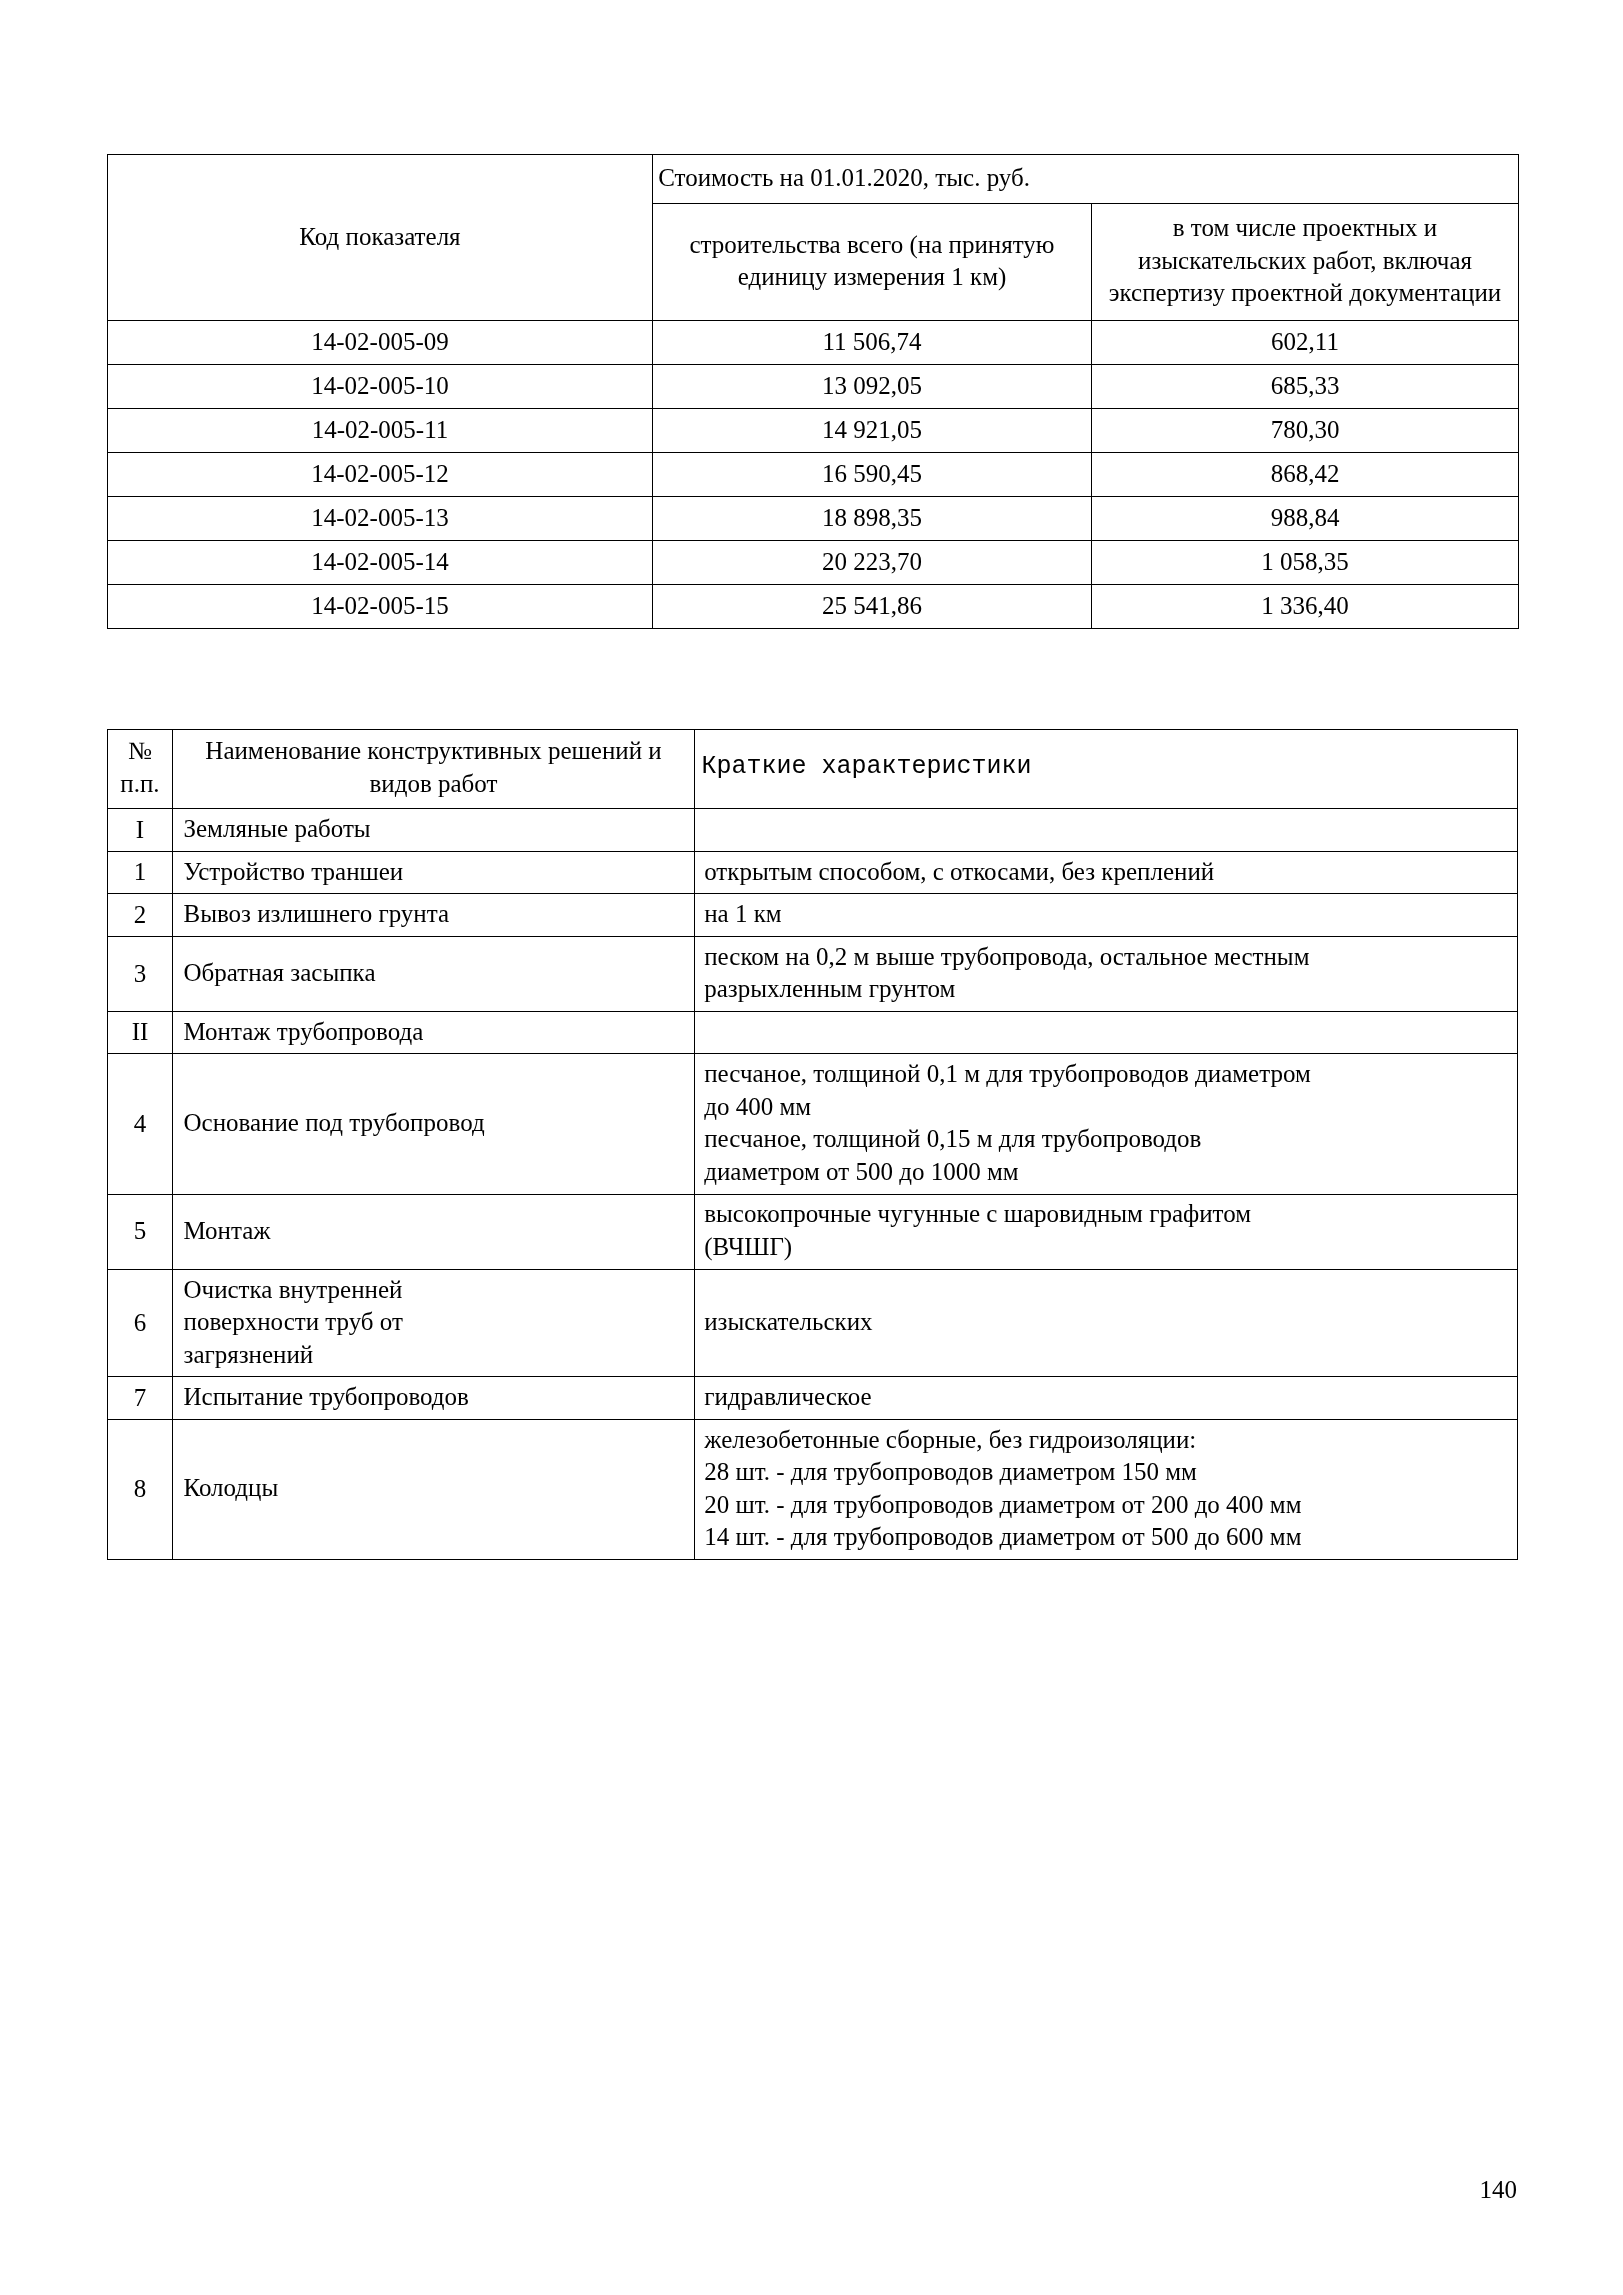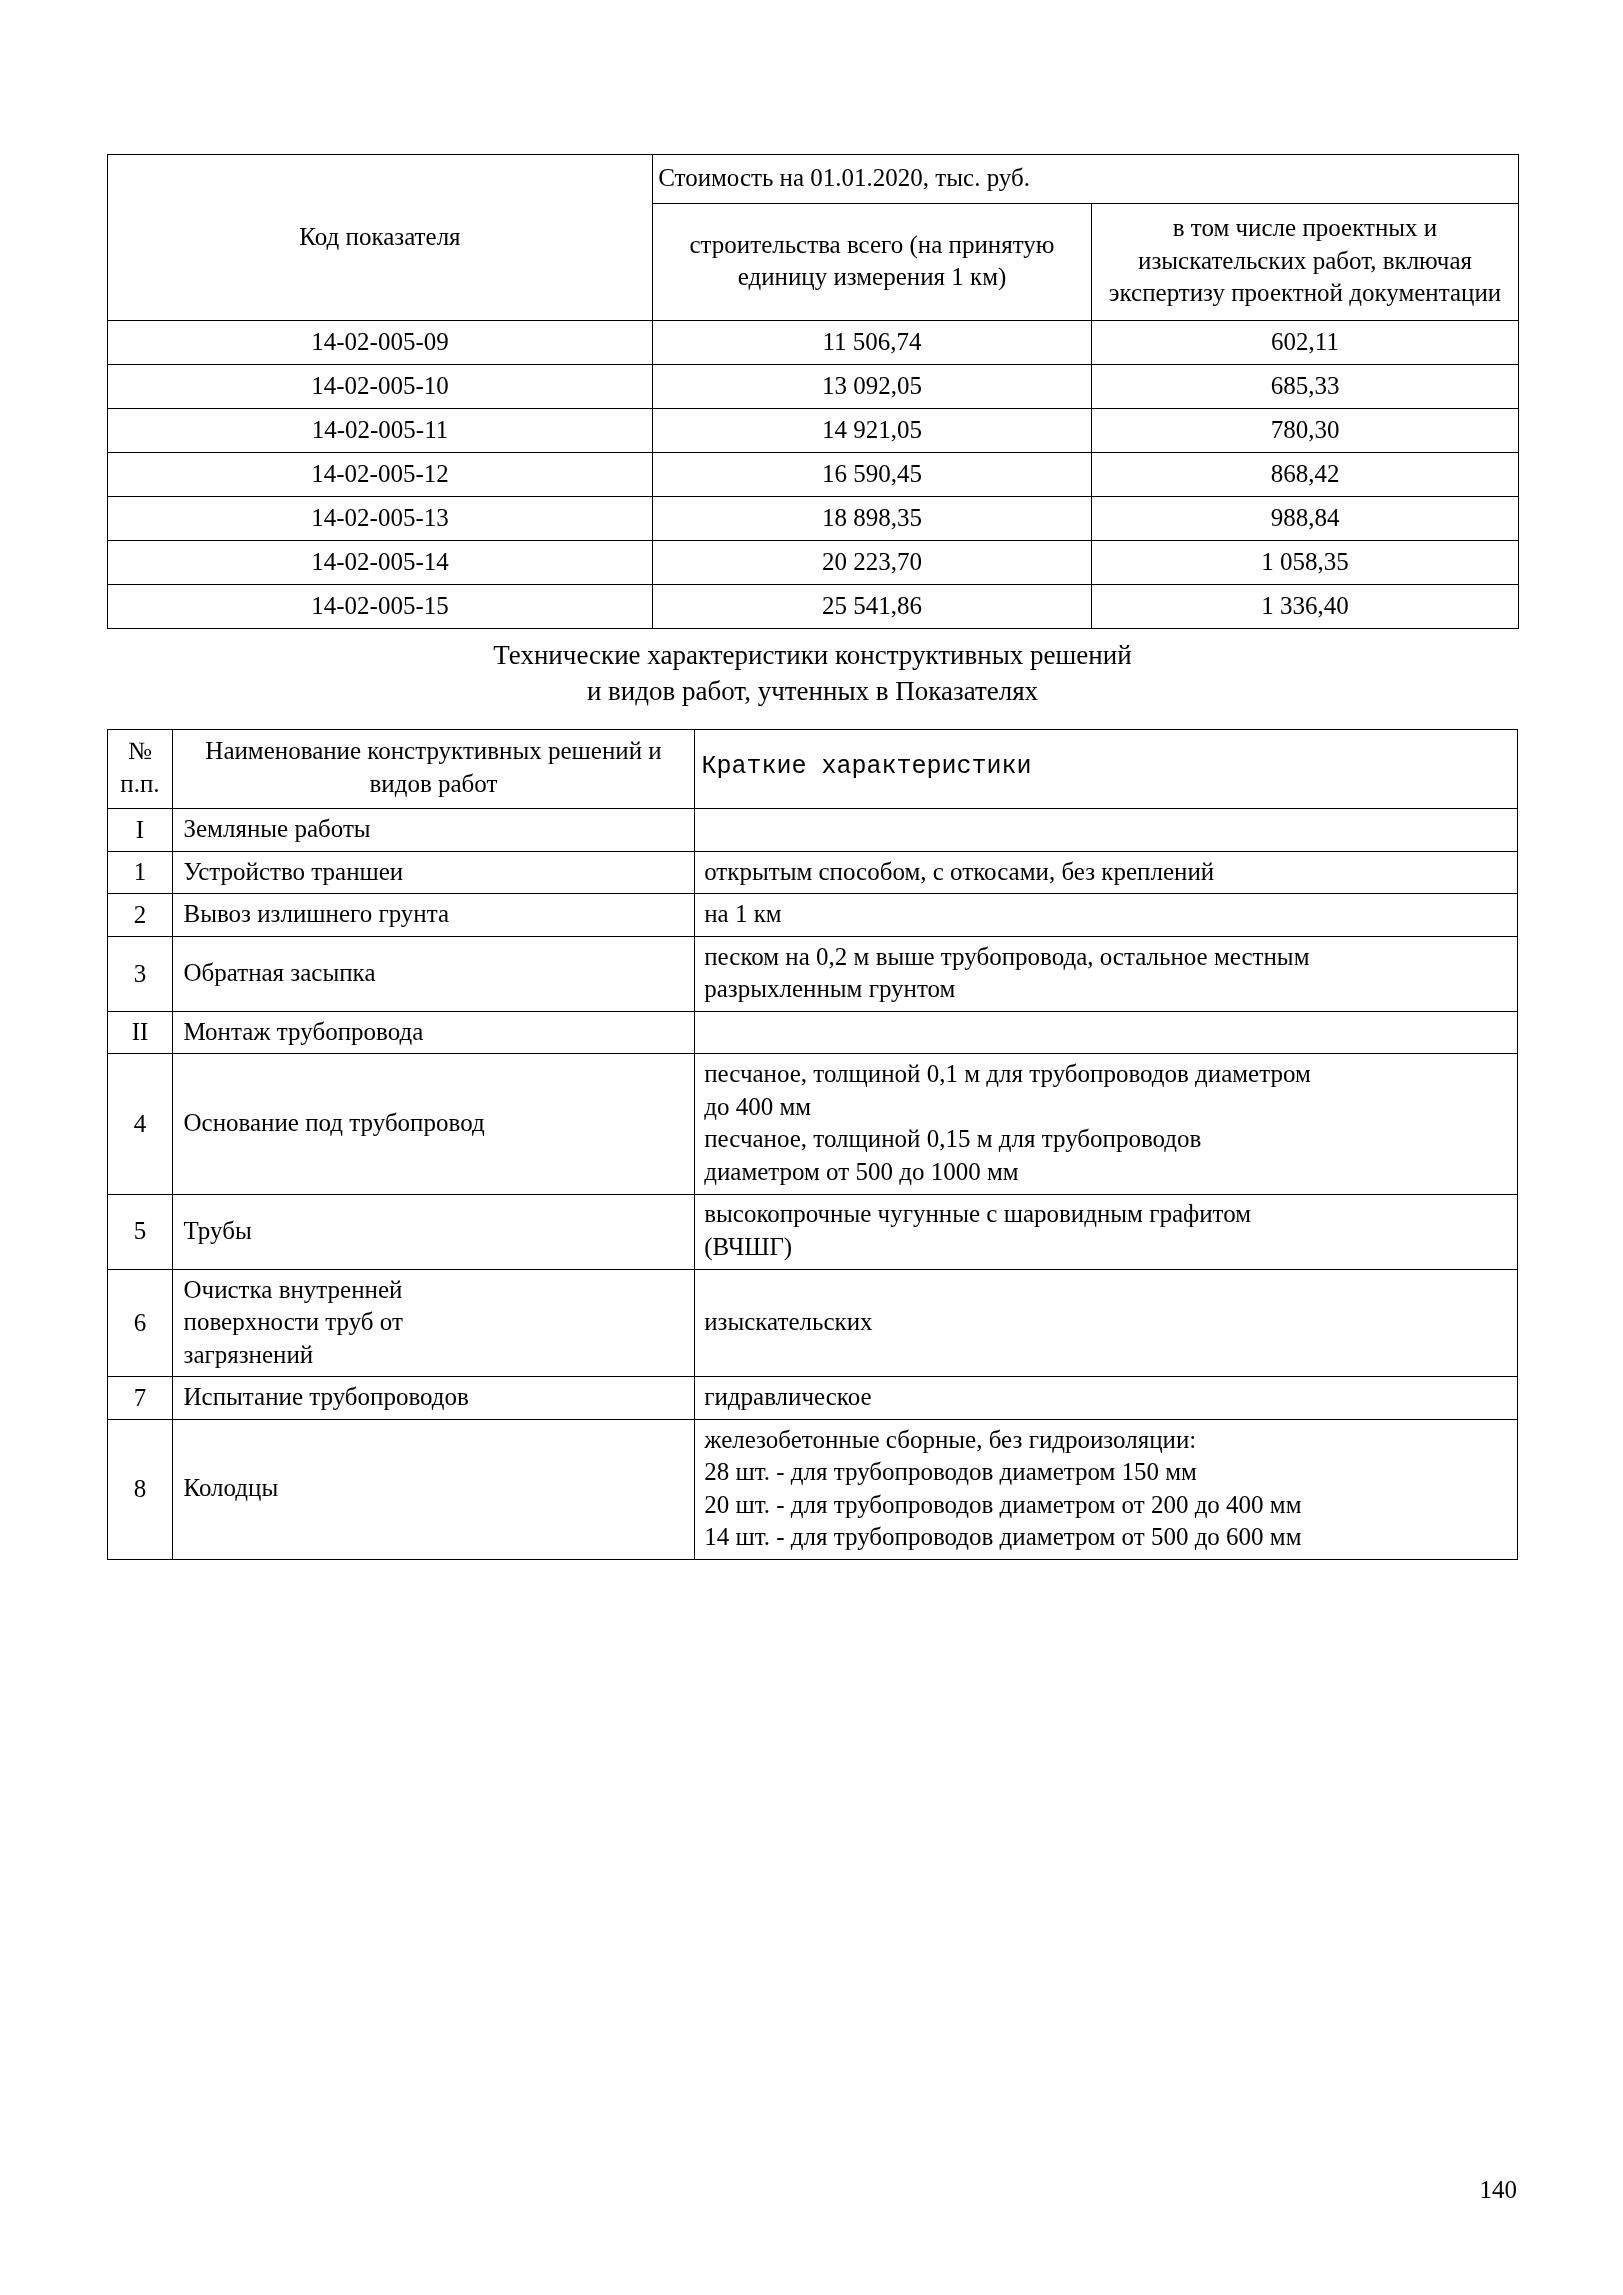--- a/index.html
+++ b/index.html
@@ -188,24 +188,20 @@
           </tr>
           <tr>
             <td class="body-cell">14-02-005-15</td>
             <td class="body-cell">25 541,86</td>
             <td class="body-cell">1 336,40</td>
           </tr>
         </tbody>
     </table>
   </div>
 
-  <div id="section-heading">
-    <span class="hl">Технические характеристики конструктивных решений</span>
-    <span class="hl">и видов работ, учтенных в Показателях</span>
-  </div>
 
   <div id="tech-table-wrap">
     <table class="doc-table" id="tech-table">
       <colgroup>
         <col class="c-num">
           <col class="c-name">
           <col class="c-desc">
       </colgroup>
       <thead>
         <tr>
@@ -271,21 +267,21 @@
             <td class="desc-cell">
               <span class="ln">песчаное, толщиной 0,1 м для трубопроводов диаметром</span>
               <span class="ln">до 400 мм</span>
               <span class="ln">песчаное, толщиной 0,15 м для трубопроводов</span>
               <span class="ln">диаметром от 500 до 1000 мм</span>
             </td>
           </tr>
           <tr>
             <td class="num-cell">5</td>
             <td class="name-cell">
-              <span class="ln">Трубы</span>
+              <span class="ln">Монтаж</span>
             </td>
             <td class="desc-cell">
               <span class="ln">высокопрочные чугунные с шаровидным графитом</span>
               <span class="ln">(ВЧШГ)</span>
             </td>
           </tr>
           <tr>
             <td class="num-cell">6</td>
             <td class="name-cell">
               <span class="ln">Очистка внутренней</span>

